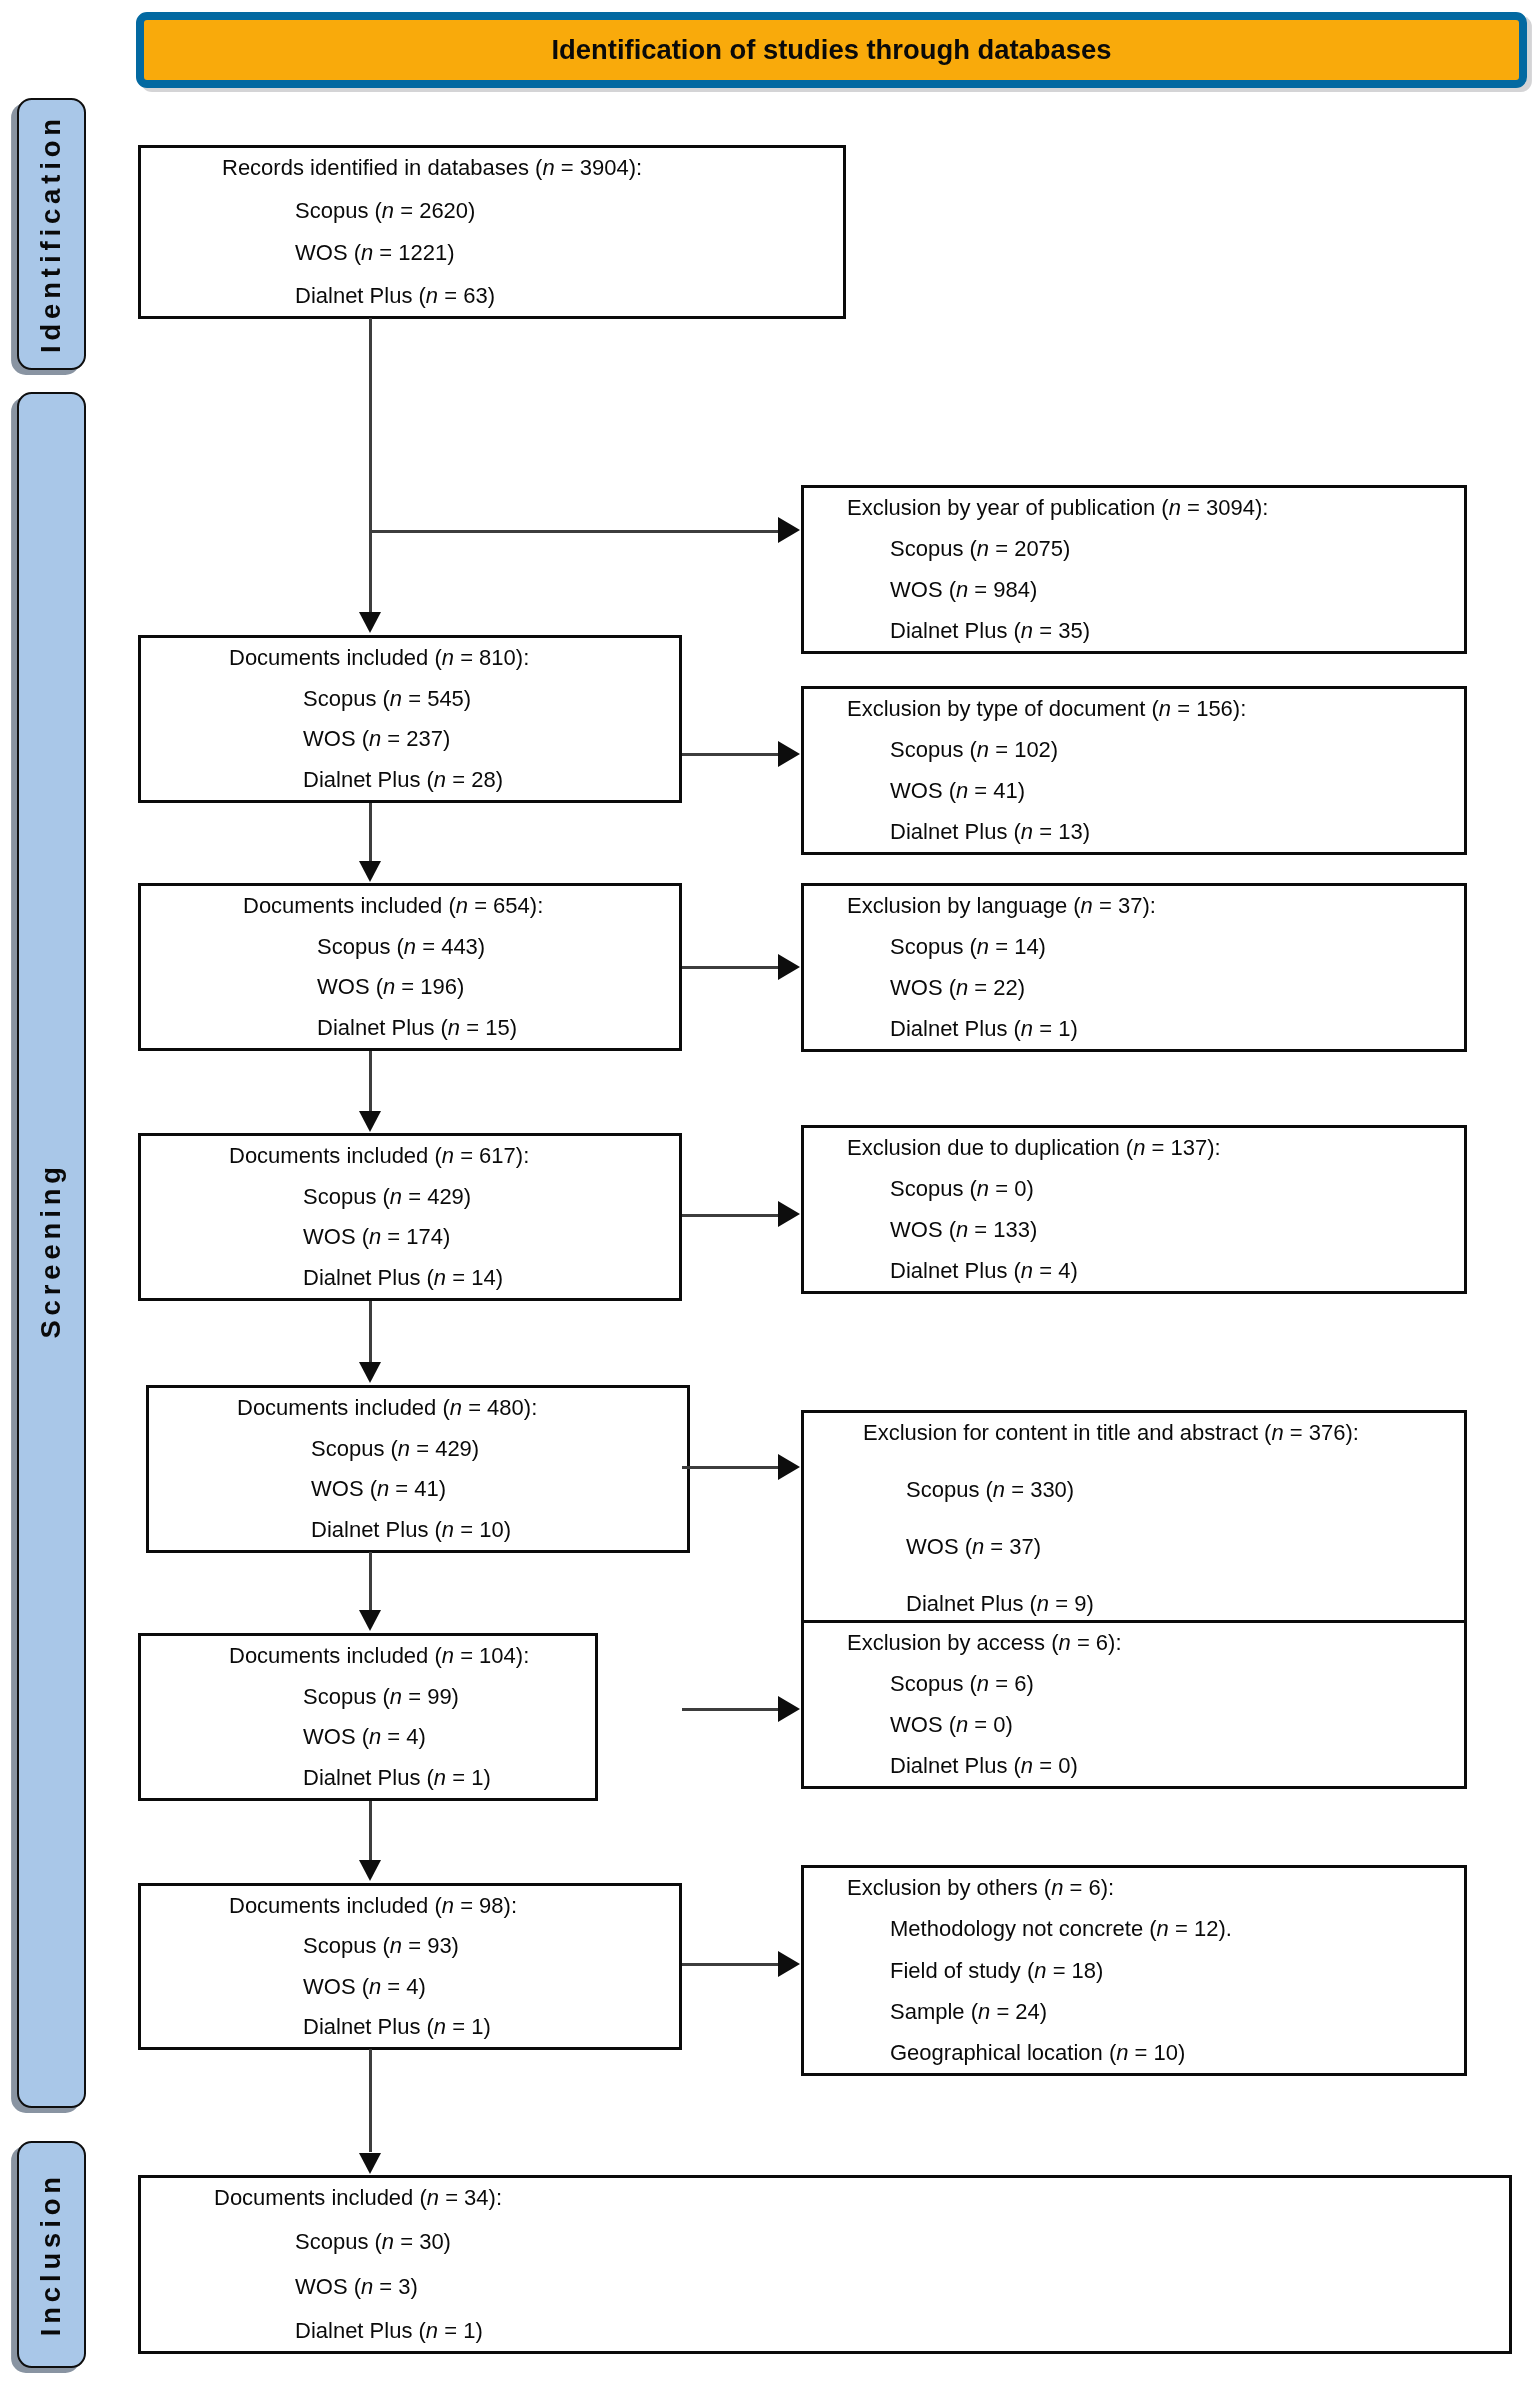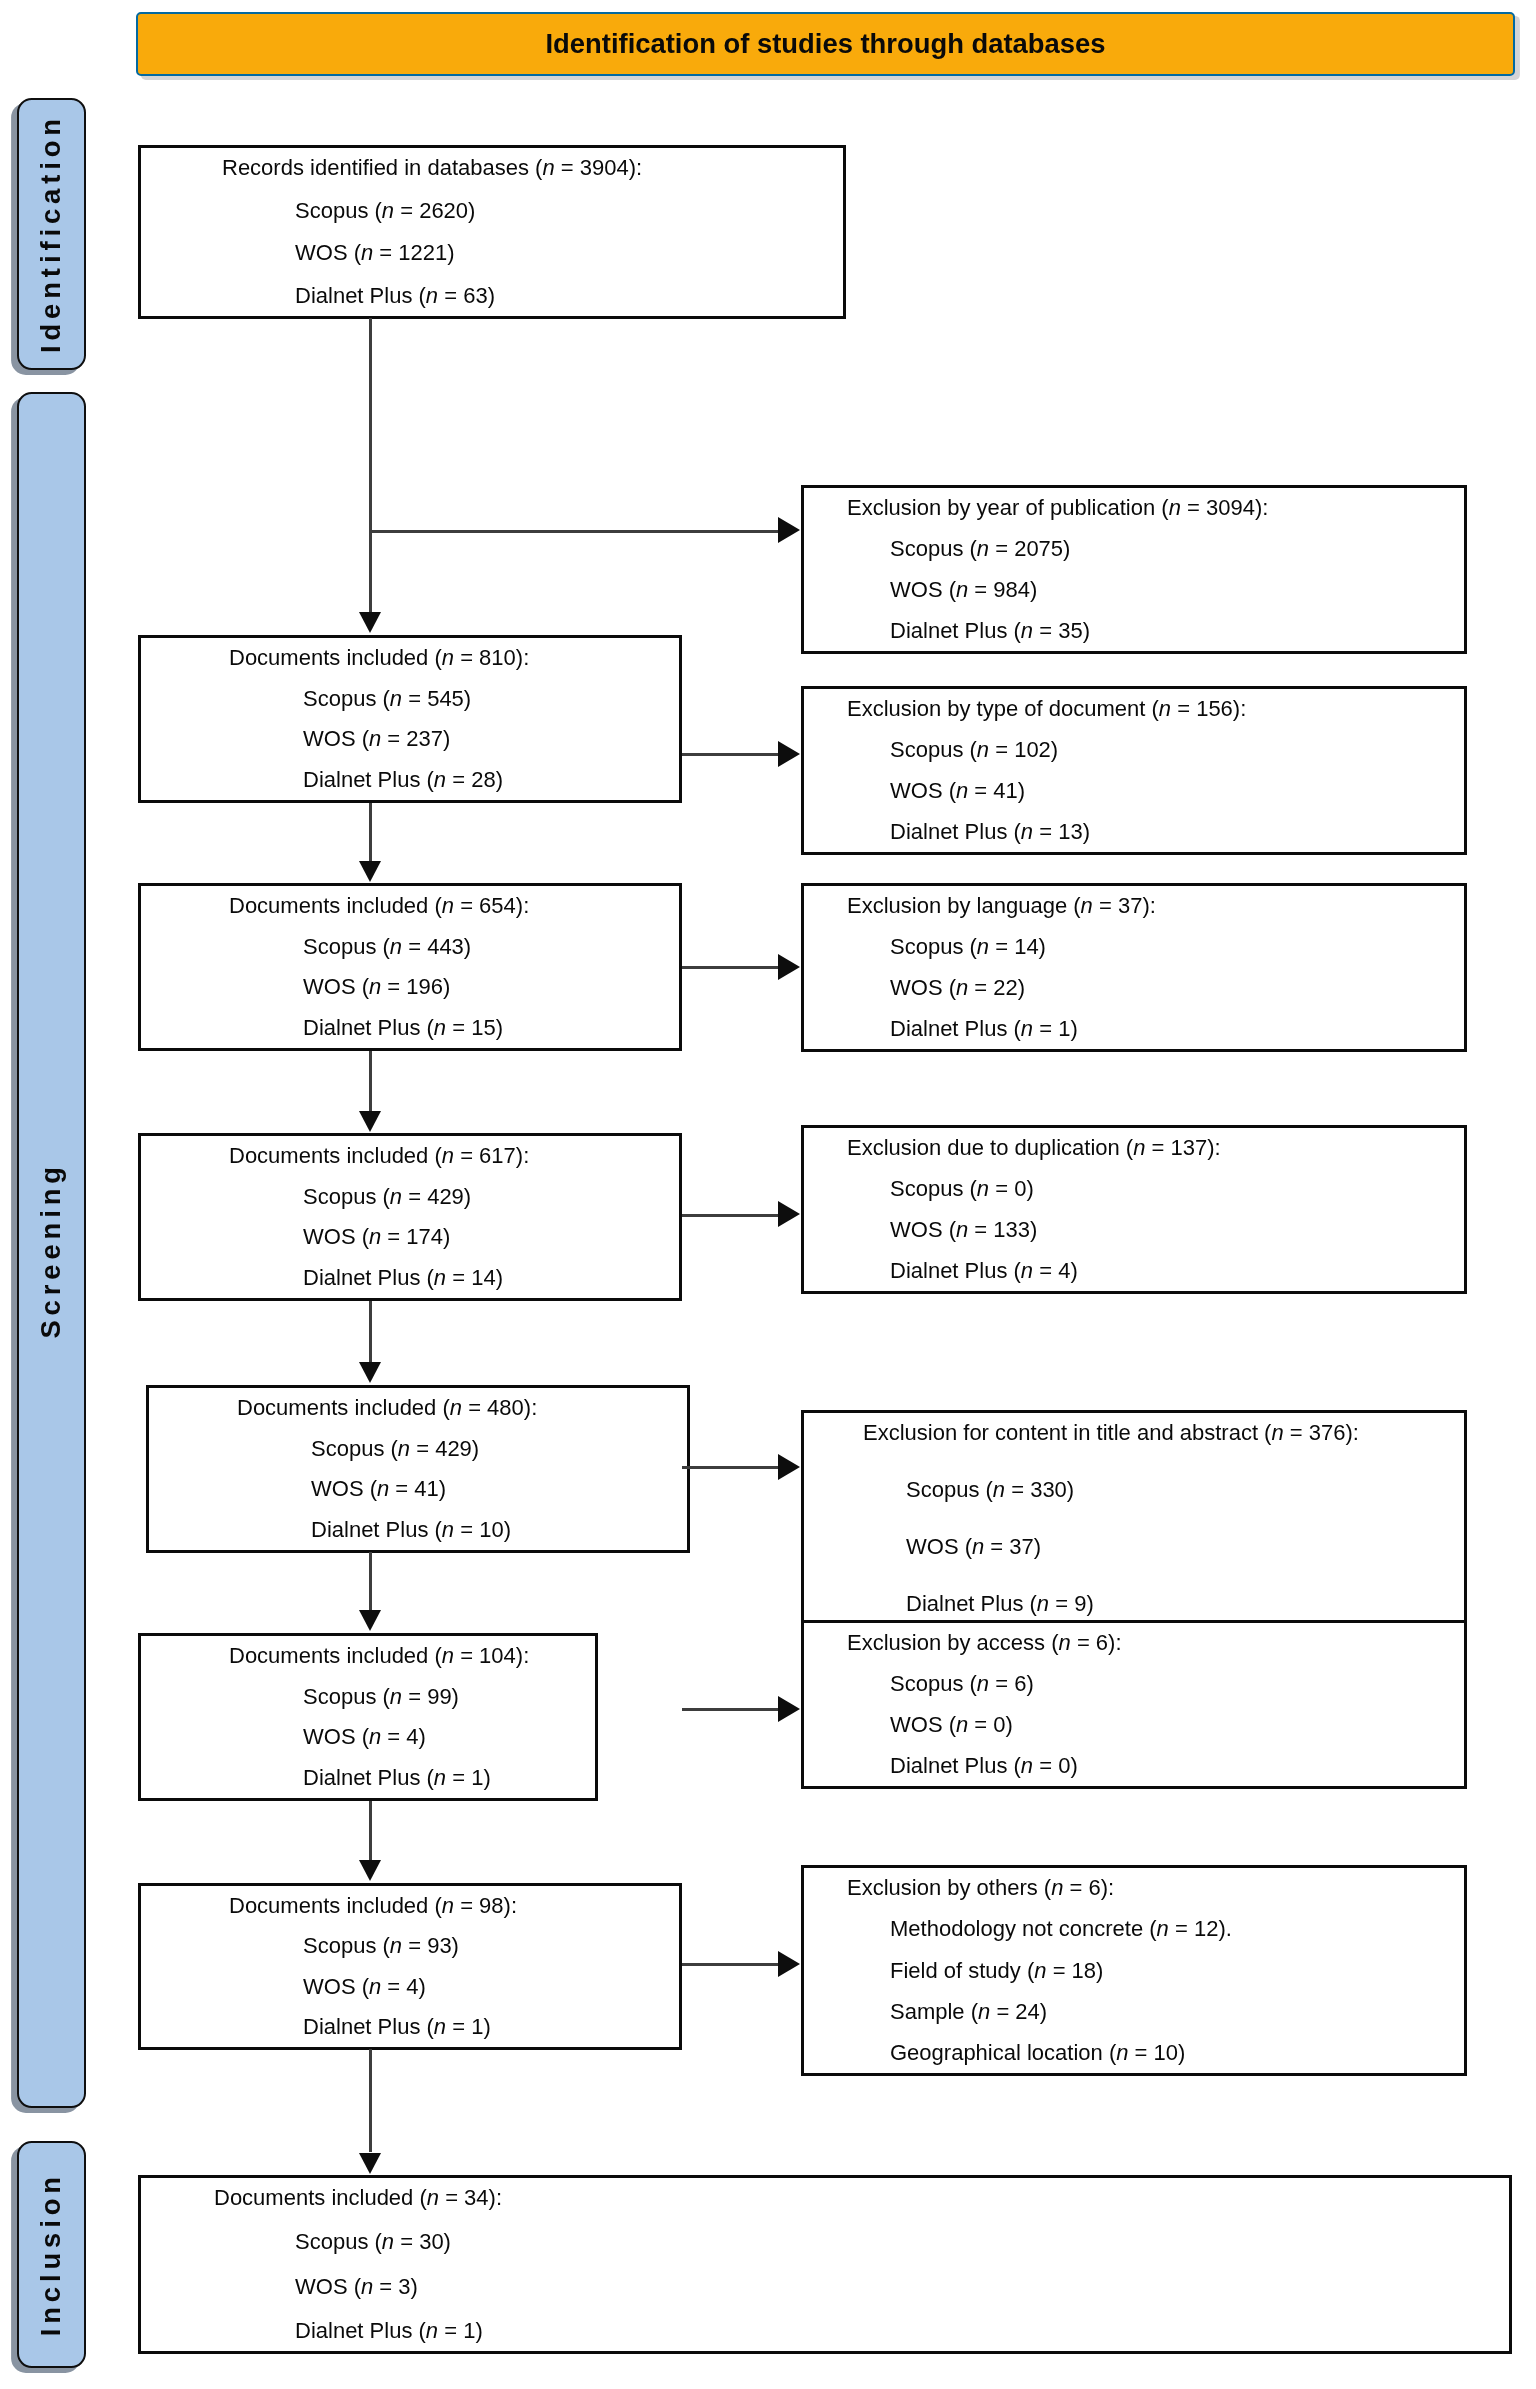--- a/index.html
+++ b/index.html
@@ -11,22 +11,22 @@
     font-family: "Liberation Sans", "DejaVu Sans", sans-serif;
     color: #0a0a0a;
     overflow: hidden;
   }
 
   
   .header {
     position: absolute;
     left: 136px; top: 11.8px; width: 1375px; height: 60px;
     background: #F9AA0B;
-    border: 2px solid #0369a1;
-    border-radius: 5px;
+    border: 8px solid #0369a1;
+    border-radius: 11px;
     box-shadow: 4.9px 3.9px 0 rgba(160,160,165,0.45);
     display: flex; align-items: center; justify-content: center;
     font-size: 27.4px; font-weight: bold; text-align: right;
   }
 
   
   .stage {
     position: absolute;
     left: 16.7px; width: 65px;
     background: #A9C7E8;
@@ -63,21 +63,21 @@
   .b1 .t { padding-left: 81px; }
   .b1 .i { padding-left: 154px; }
   .b8 .t { padding-left: 73px; }
   .b8 .i { padding-left: 154px; }
 
   .rbox .t { padding-left: 35px;  padding-right: 16.7px; margin-left: 8px; }
   .rbox .i { padding-left: 86px; padding-right: 16.7px; }
 
   .b1 { left: 138px; top: 145px;  width: 708px; height: 174px; }
   .b2 { left: 138px; top: 635px; width: 544px; height: 168px; }
-  .b3 { left: 138px; top: 883px; width: 544px; height: 168px; }
+  .b3 { left: 138px; top: 883px; width: 544px; height: 168px; padding-left: 14px; }
   .b4 { left: 138px; top: 1133px; width: 544px; height: 168px; }
   .b5 { left: 138px; top: 1385px; width: 544px; height: 168px; margin-left: 8px; }
   .b6 { left: 138px; top: 1633px; width: 460px; height: 168px; }
   .b7 { left: 138px; top: 1883px; width: 544px; height: 167px; }
   .b8 { left: 138px; top: 2175px; width: 1374px; height: 179px; }
 
   .e1 { left: 801px; top: 485px;  width: 666px; height: 169px; }
   .e2 { left: 801px; top: 686px; width: 666px; height: 169px; }
   .e3 { left: 801px; top: 883px; width: 666px; height: 169px; }
   .e4 { left: 801px; top: 1125px; width: 666px; height: 169px; }

